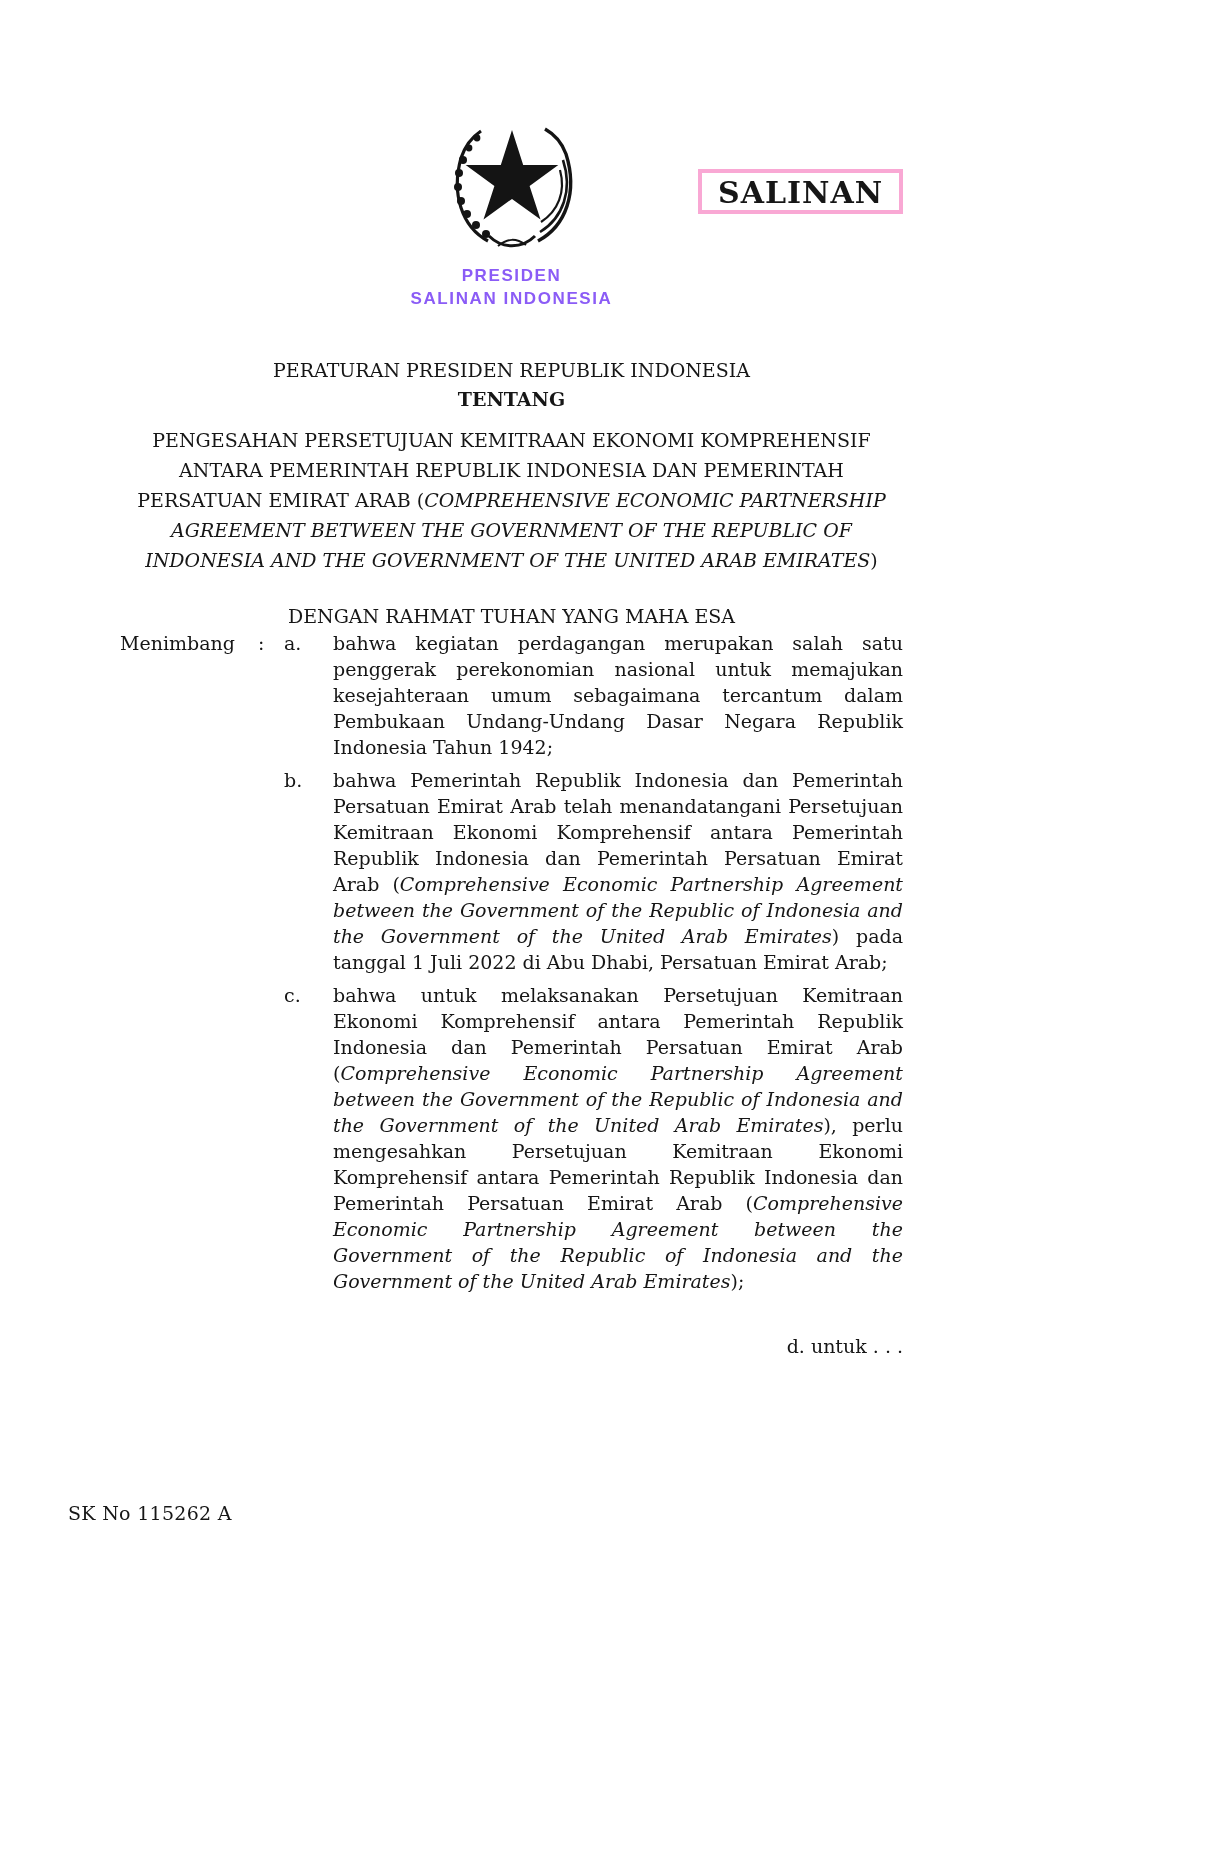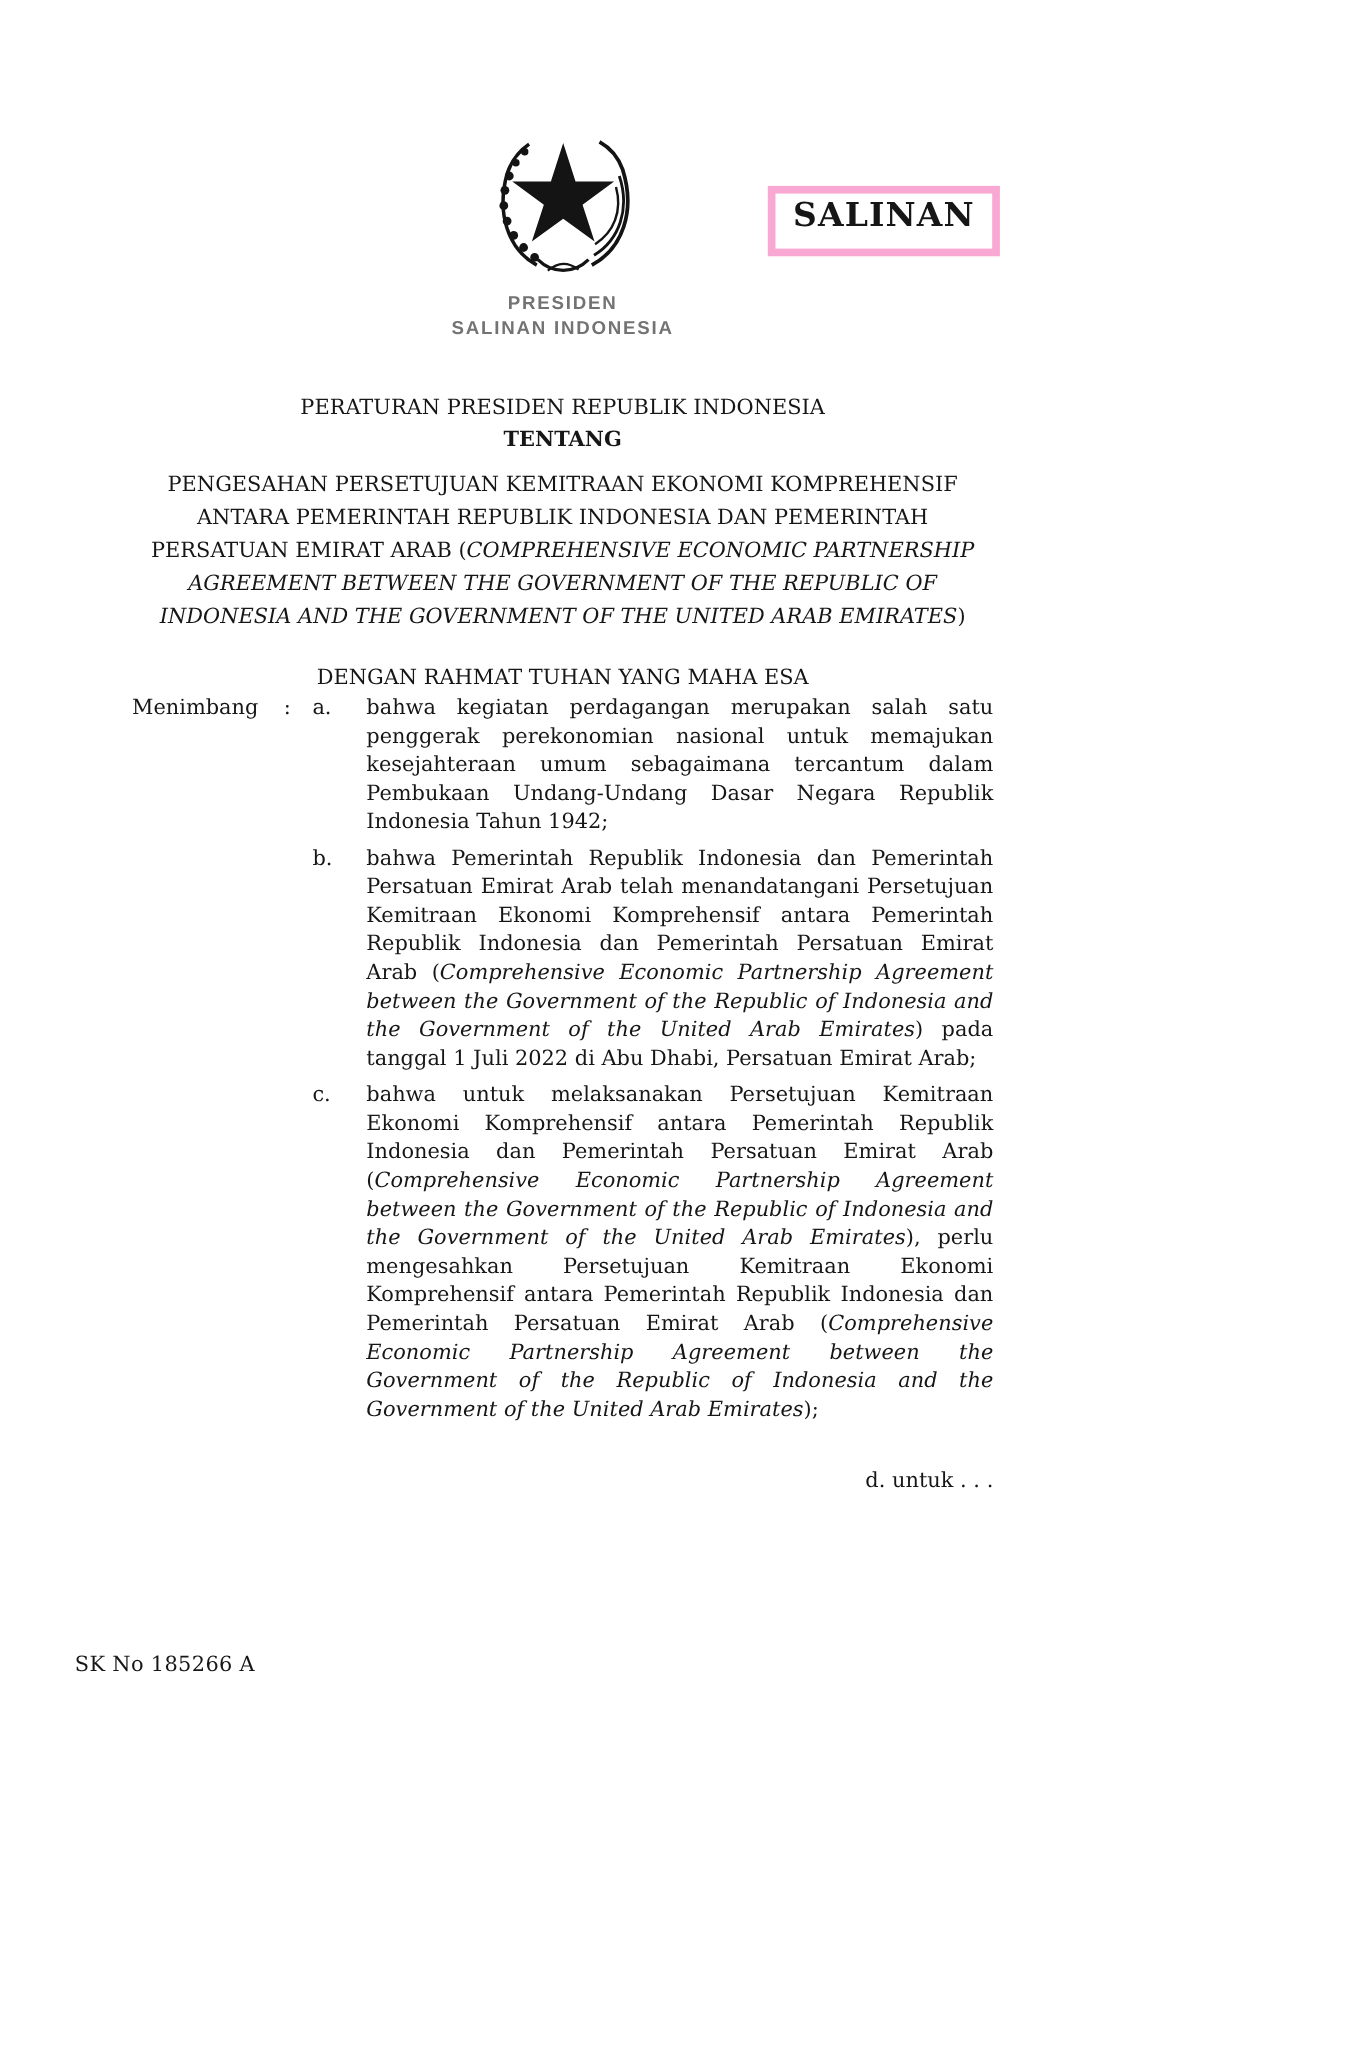--- a/index.html
+++ b/index.html
@@ -7,35 +7,35 @@
     width: 1223px; height: 1866px;
     background: #ffffff;
     font-family: "DejaVu Serif", "Liberation Serif", serif;
     color: #161616;
     -webkit-font-smoothing: antialiased;
   }
   .page { position: relative; width: 1223px; height: 1866px; overflow: hidden; background: #ffffff; }
 
   .salinan {
     position: absolute; left: 698px; top: 169px;
-    border: 7px solid #f9a8d4;
-    padding: 2px 16px 13px 16px;
+    border: 4px solid #f9a8d4;
+    padding: 2px 16px 0 16px;
     font-weight: bold; font-size: 30px; letter-spacing: 1px;
     font-family: "DejaVu Serif", serif;
   }
 
   .content { margin-left: 120px; width: 783px; }
 
   .emblem-wrap { padding-top: 108px; text-align: center; }
   .emblem-svg { width: 148px; height: 150px; display: block; margin: 0 auto; }
   .org {
     margin-top: 6px;
     font-family: "Liberation Sans", sans-serif;
     font-weight: bold; font-size: 17px; letter-spacing: 1.6px;
-    line-height: 23px; color: #737373;
+    line-height: 23px; color: #8b5cf6;
   }
 
   .title-block { margin-top: 46px; text-align: center; font-size: 19px; }
   .t-line { line-height: 29px; }
   .tentang { margin-top: 0; line-height: 29px; font-weight: bold; }
   .subject { margin-top: 11px; line-height: 30px; }
 
   .invocation { margin-top: 27px; text-align: center; font-size: 19px; line-height: 28px; }
   .authority  { margin-top: 21px; text-align: center; font-size: 19px; line-height: 28px; }
 
@@ -115,15 +115,15 @@
           <div class="m-letter">c.</div>
           <div class="m-text"><span>bahwa untuk melaksanakan Persetujuan Kemitraan Ekonomi Komprehensif antara Pemerintah Republik Indonesia dan Pemerintah Persatuan Emirat Arab (</span><span style="font-style: italic;">Comprehensive Economic Partnership Agreement between the Government of the Republic of Indonesia and the Government of the United Arab Emirates</span><span>), perlu mengesahkan Persetujuan Kemitraan Ekonomi Komprehensif antara Pemerintah Republik Indonesia dan Pemerintah Persatuan Emirat Arab (</span><span style="font-style: italic;">Comprehensive Economic Partnership Agreement between the Government of the Republic of Indonesia and the Government of the United Arab Emirates</span><span>);</span></div>
         </div>
       </div>
     </div>
 
     <div class="catchword">d. untuk . . .</div>
 
   </div>
 
-  <div class="sk">SK No 185266 A</div>
+  <div class="sk">SK No 115262 A</div>
 
 </div>
 
 </body></html>

